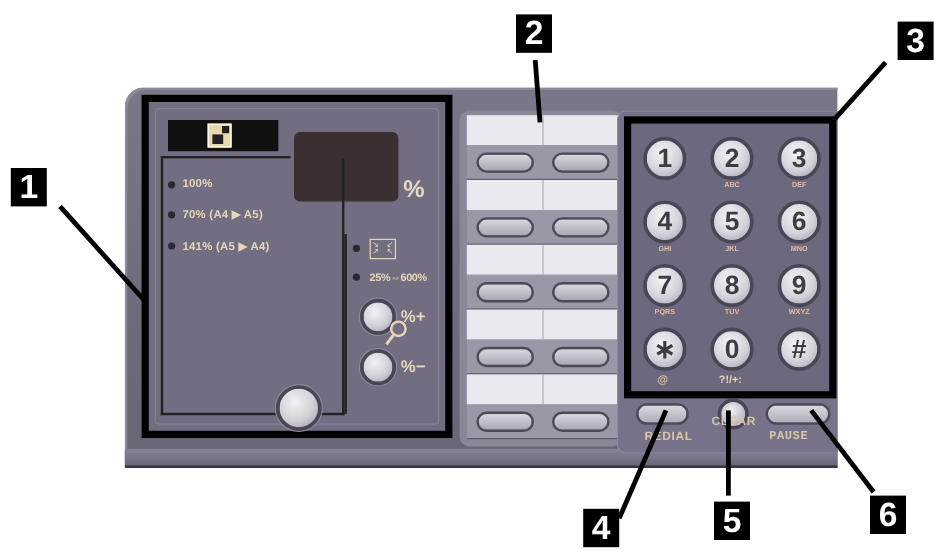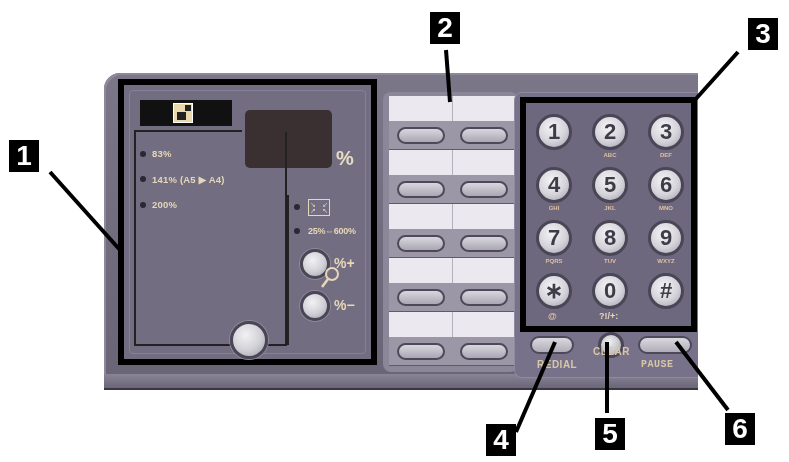--- a/index.html
+++ b/index.html
@@ -144,29 +144,29 @@
   <div class="zoom-panel-inner"></div>
   <div class="mode-icon-box">
     <div class="mode-icon"></div>
   </div>
   <div class="display"></div>
   <div class="pct-label">%</div>
   <div class="preset-frame"></div>
   <ul class="preset-list">
     <li class="preset-item">
         <span class="led"></span>
-        <span>83%</span>
+        <span>100%</span>
+      </li>
+    <li class="preset-item">
+        <span class="led"></span>
+        <span>70%  (A4 ▶ A5)</span>
       </li>
     <li class="preset-item">
         <span class="led"></span>
         <span>141% (A5 ▶ A4)</span>
-      </li>
-    <li class="preset-item">
-        <span class="led"></span>
-        <span>200%</span>
       </li>
   </ul>
   <div class="side-divider"></div>
   <div class="side-options">
     <div class="side-opt">
       <span class="led"></span>
       <span class="fit-icon">
         <span style="left:1px;top:1px;">↘</span>
           <span style="right:1px;top:1px;">↙</span>
         <span style="left:1px;bottom:1px;">↗</span>

